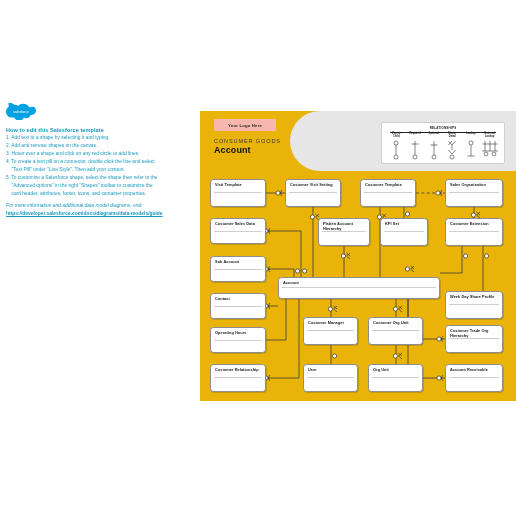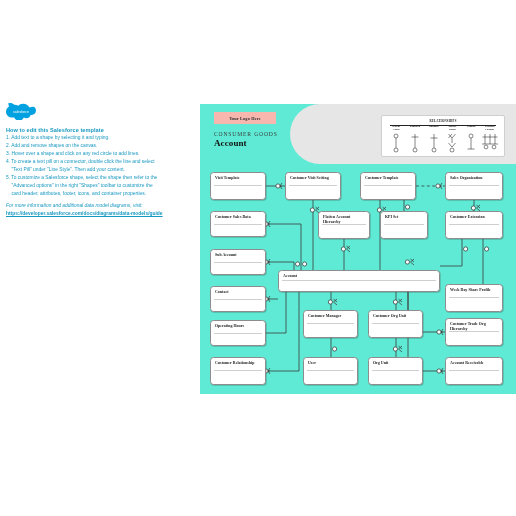--- a/index.html
+++ b/index.html
@@ -26,21 +26,21 @@
   .howto-note{
     color:#1798c1;font-size:4.9px;font-style:italic;line-height:1.6;
     margin-top:5px;white-space:pre;
   }
   .howto-url{
     color:#1798c1;font-size:4.9px;font-weight:bold;line-height:1.6;
     text-decoration:underline;display:block;white-space:pre;
   }
 
   
-  #sheet{position:absolute;left:200px;top:104px;width:316px;height:290px;background:#5eead4;font-family:Liberation Serif, serif;}
+  #sheet{position:absolute;left:200px;top:111px;width:316px;height:290px;background:#eab308;}
 
   .header-band{
     position:absolute;left:90px;top:0px;width:226px;height:60px;
     background:#e6e6e6;border-top-left-radius:60px;border-bottom-left-radius:60px;
   }
   .logo-chip{
     position:absolute;left:14px;top:8px;width:62px;height:12px;
     background:#f7b6ae;display:flex;align-items:center;justify-content:center;
   }
   .logo-chip span{

